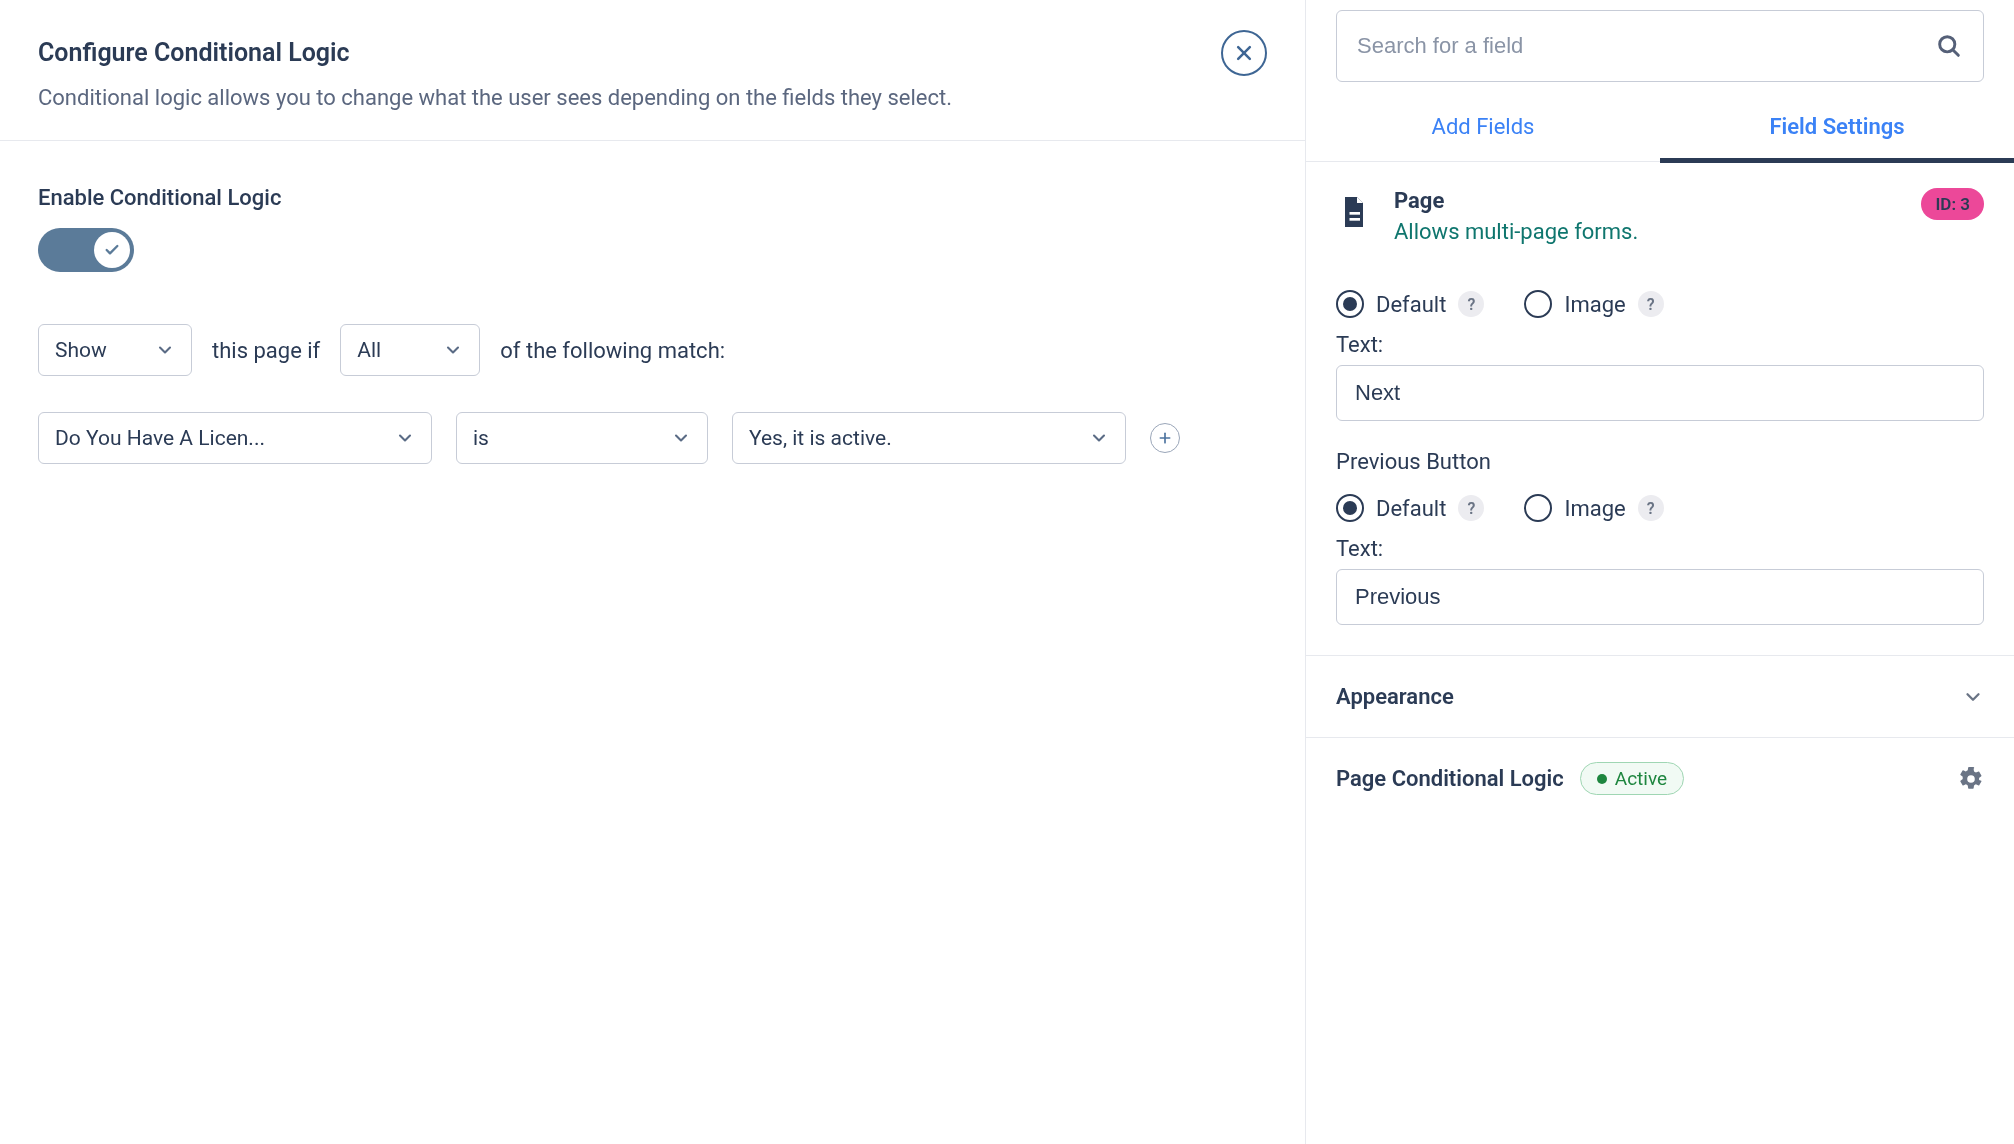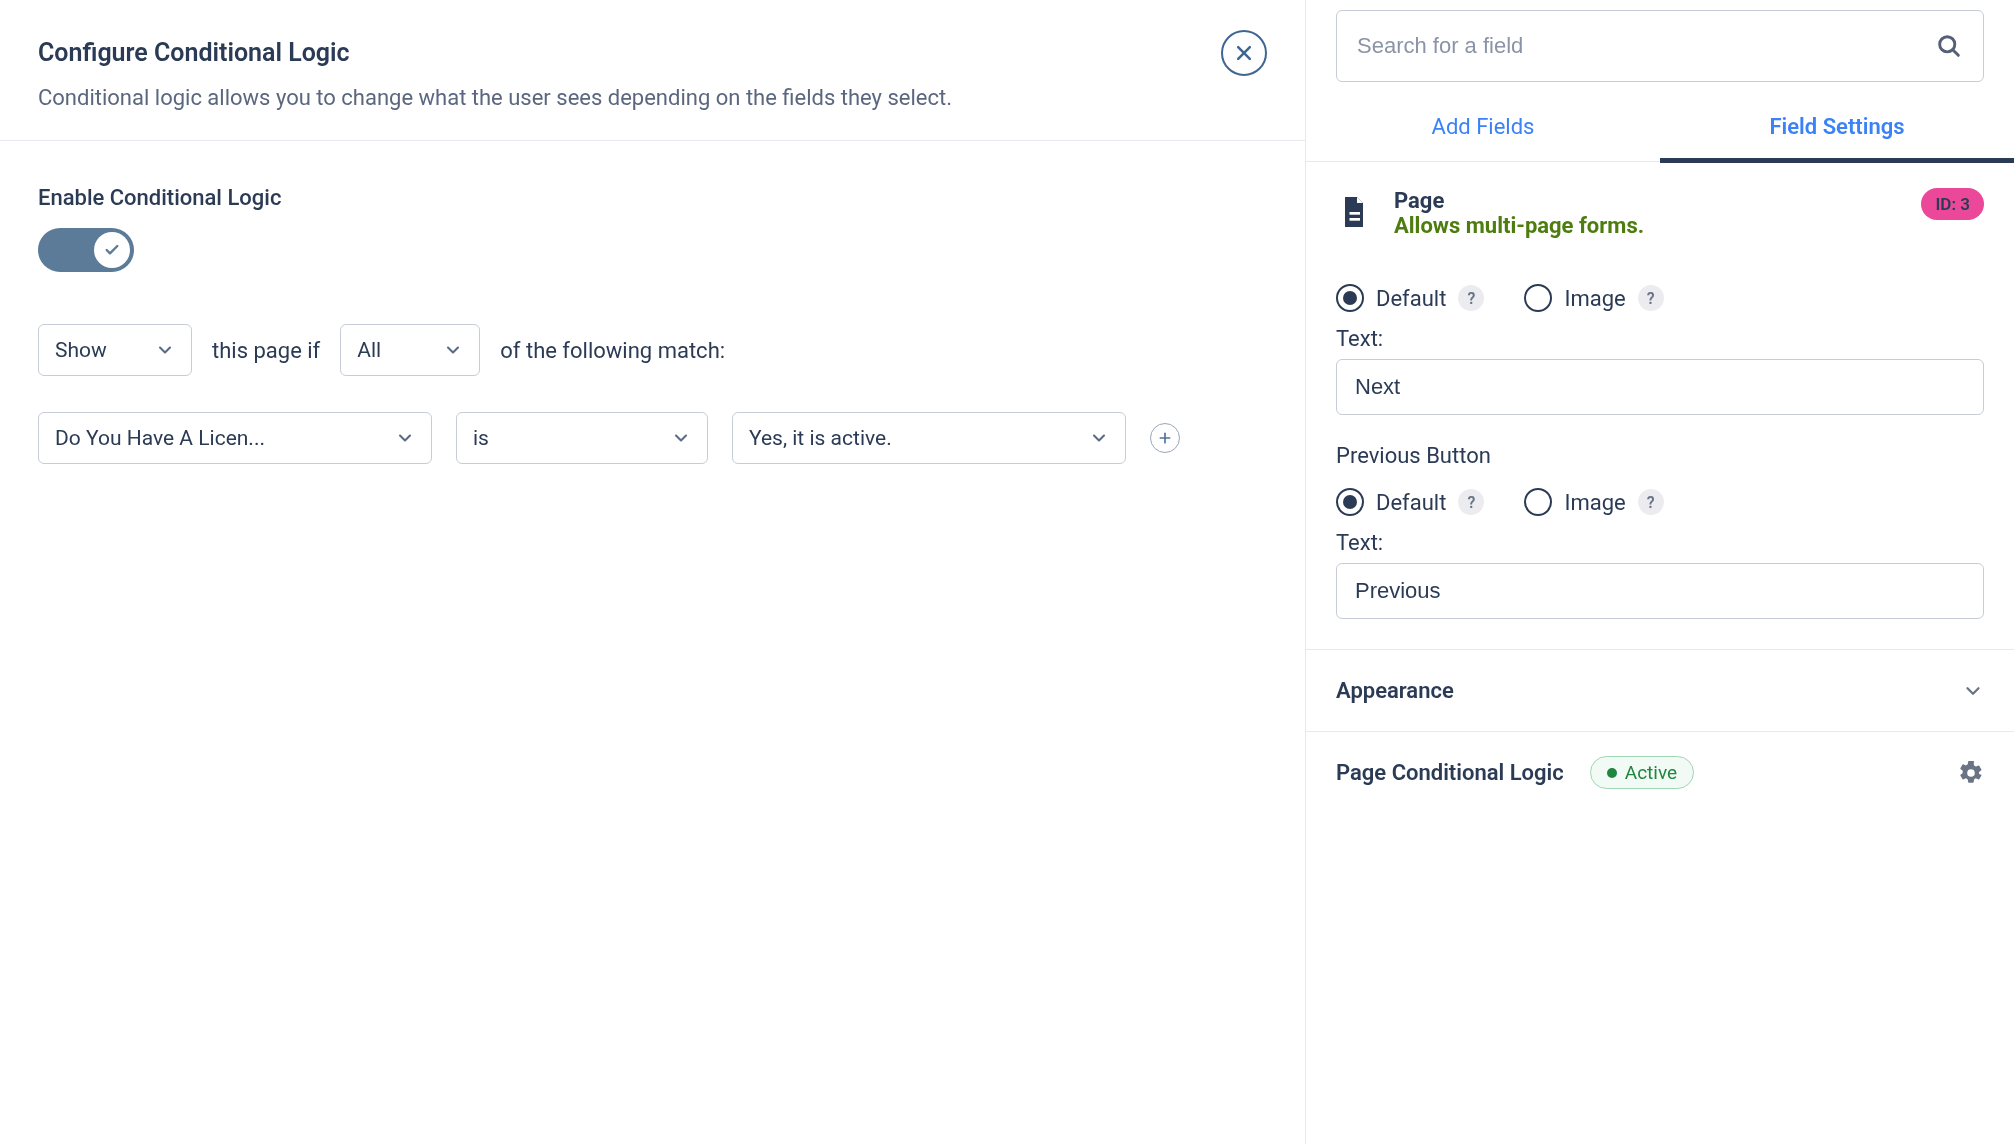--- a/index.html
+++ b/index.html
@@ -210,22 +210,22 @@
   }
   .field-header .icon-box svg { width: 36px; height: 36px; }
   .field-header .fh-text { flex: 1; }
   .field-header .fh-title {
     font-size: 22px;
     font-weight: 700;
     color: #2b3b55;
   }
   .field-header .fh-desc {
     font-size: 22px;
-    color: #4d7c0f;
-    font-weight: bold;
+    color: #0f766e;
+    margin-top: 6px;
   }
   .id-badge {
     background: #ec4899;
     border-radius: 18px;
     padding: 6px 14px;
     font-size: 17px;
     font-weight: 600;
     color: #2b3b55;
     align-self: flex-start;
   }
@@ -313,21 +313,21 @@
     font-weight: 600;
     color: #2b3b55;
   }
   .accordion svg.chev { width: 22px; height: 22px; color: #6a7485; }
 
   .cond-logic-row {
     display: flex;
     align-items: center;
     padding: 24px 30px;
     border-top: 1.5px solid #e7e9ee;
-    gap: 26px;
+    gap: 16px;
   }
   .cond-name {
     font-size: 22px;
     font-weight: 600;
     color: #2b3b55;
   }
   .active-pill {
     border: 1.5px solid #9fd6b3;
     background: #f1faf4;
     border-radius: 20px;

